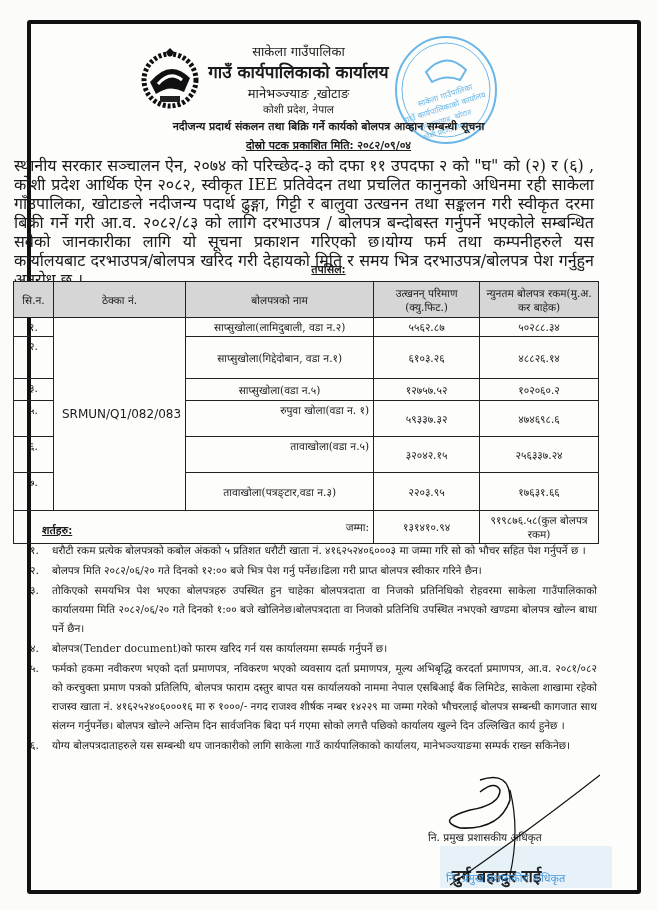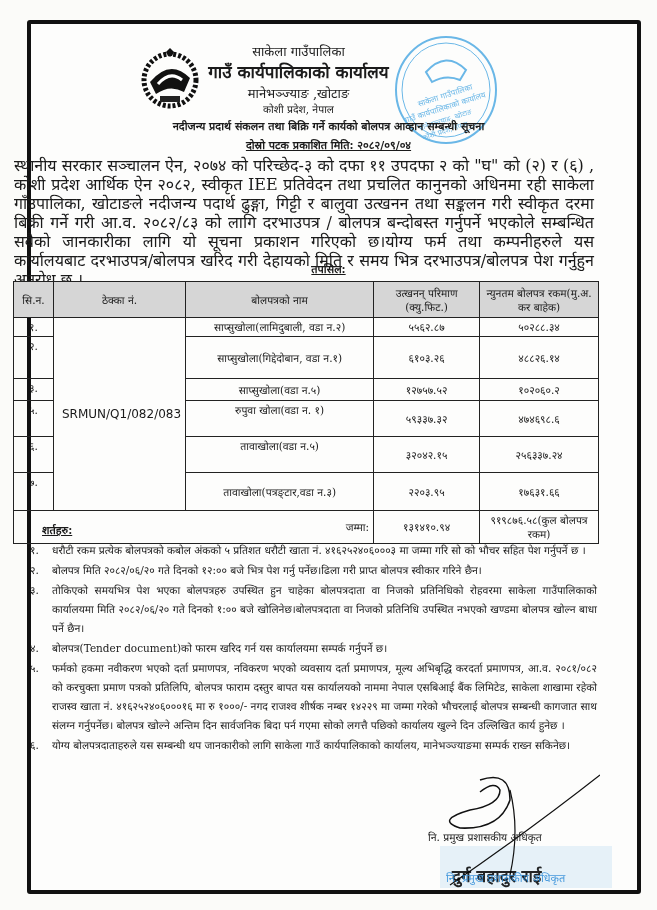--- a/index.html
+++ b/index.html
@@ -33,21 +33,21 @@
   table.bids {
     position: absolute; left: 13px; top: 281px; width: 586px;
     border-collapse: collapse; font-size: 10.5px; border-radius: 21px;
   }
   table.bids th, table.bids td {
     border: 1px solid #222; text-align: center; vertical-align: middle; padding: 2px 4px;
   }
   table.bids th { background: #d6d6d6; font-weight: normal; height: 36px; }
   table.bids td.sn { vertical-align: top; width: 40px; }
   table.bids td.tk { text-align: center; padding-left: 8px; font-family: "DejaVu Sans", sans-serif; font-size: 12px; }
-  table.bids td.name { vertical-align: top; }
+  table.bids td.name { vertical-align: top; text-align: right; }
   table.bids td.total-label { text-align: right; }
 
   .conds-title { position: absolute; left: 12px; top: 522px; font-size: 11px; font-weight: bold; text-decoration: underline; margin-left: 30px; }
 
   .conds { position: absolute; left: 52px; top: 541px; width: 545px; font-size: 10.5px; line-height: 19px; list-style: none; }
   .conds li { position: relative; text-align: justify; margin-bottom: 1px; }
   .conds li .num { position: absolute; left: -22px; top: 0; }
 
   .sig { position: absolute; left: 440px; top: 770px; width: 160px; height: 120px; }
   .sig-title { position: absolute; left: 428px; top: 830px; font-size: 10.5px; }

